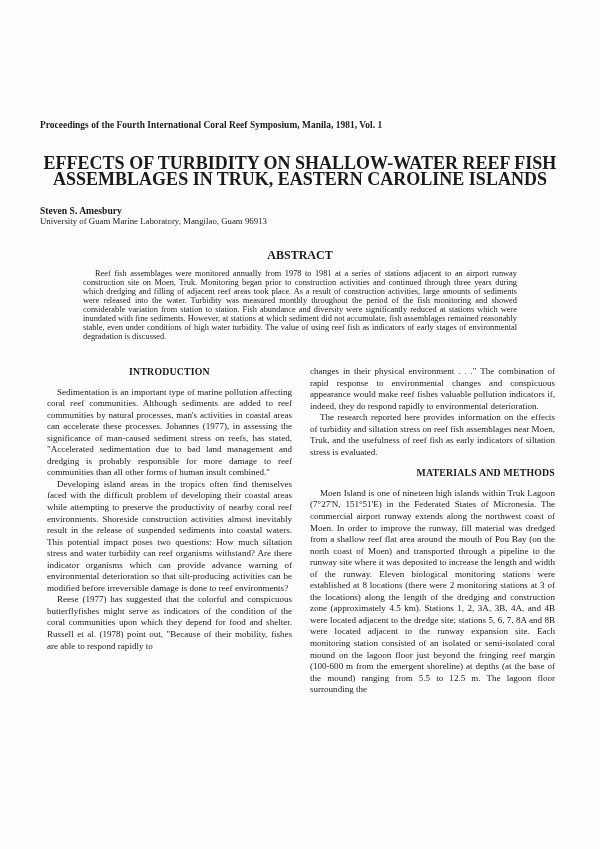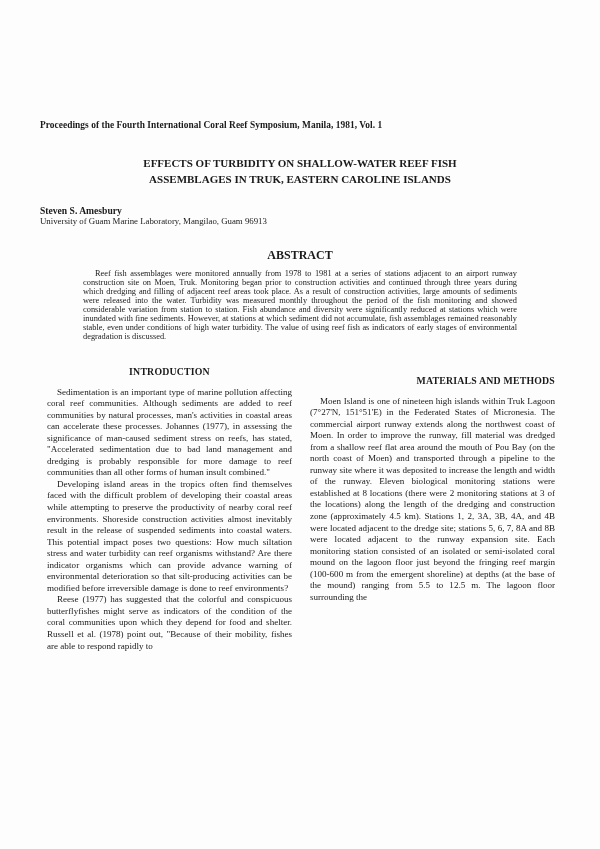--- a/index.html
+++ b/index.html
@@ -7,21 +7,21 @@
     width:600px; height:849px; background:#fdfdfd; position:relative; overflow:hidden;
     font-family:"DejaVu Serif","Liberation Serif",serif; color:#1a1a1a;
   }
   .header {
     position:absolute; left:40px; top:120px; width:520px;
     font-size:9.4px; font-weight:bold; letter-spacing:0.05px; white-space:nowrap;
     font-family:"Liberation Serif",serif;
   }
   .title {
     position:absolute; left:40px; top:155px; width:520px; text-align:center;
-    font-size:11px; font-weight:bold; line-height:16px;
+    font-size:18px; font-weight:bold; line-height:16px;
     font-family:"Liberation Serif",serif;
   }
   .author {
     position:absolute; left:40px; top:205px; width:520px; text-align:left;
     font-size:9.6px; font-weight:bold; font-family:"Liberation Serif",serif;
   }
   .affil {
     position:absolute; left:40px; top:216px; width:520px; 
     font-size:8.8px; font-family:"Liberation Serif",serif;
   }
@@ -65,15 +65,17 @@
 <div class="abs-body">Reef fish assemblages were monitored annually from 1978 to 1981 at a series of stations adjacent to an airport runway construction site on Moen, Truk. Monitoring began prior to construction activities and continued through three years during which dredging and filling of adjacent reef areas took place. As a result of construction activities, large amounts of sediments were released into the water. Turbidity was measured monthly throughout the period of the fish monitoring and showed considerable variation from station to station. Fish abundance and diversity were significantly reduced at stations which were inundated with fine sediments. However, at stations at which sediment did not accumulate, fish assemblages remained reasonably stable, even under conditions of high water turbidity. The value of using reef fish as indicators of early stages of environmental degradation is discussed.</div>
 
 <div class="col left">
   <h2>INTRODUCTION</h2>
   <p>Sedimentation is an important type of marine pollution affecting coral reef communities. Although sediments are added to reef communities by natural processes, man's activities in coastal areas can accelerate these processes. Johannes (1977), in assessing the significance of man-caused sediment stress on reefs, has stated, "Accelerated sedimentation due to bad land management and dredging is probably responsible for more damage to reef communities than all other forms of human insult combined."</p>
   <p>Developing island areas in the tropics often find themselves faced with the difficult problem of developing their coastal areas while attempting to preserve the productivity of nearby coral reef environments. Shoreside construction activities almost inevitably result in the release of suspended sediments into coastal waters. This potential impact poses two questions: How much siltation stress and water turbidity can reef organisms withstand? Are there indicator organisms which can provide advance warning of environmental deterioration so that silt-producing activities can be modified before irreversible damage is done to reef environments?</p>
   <p>Reese (1977) has suggested that the colorful and conspicuous butterflyfishes might serve as indicators of the condition of the coral communities upon which they depend for food and shelter. Russell et al. (1978) point out, "Because of their mobility, fishes are able to respond rapidly to</p>
 </div>
 
 <div class="col right">
+  <p class="cont">changes in their physical environment . . ." The combination of rapid response to environmental changes and conspicuous appearance would make reef fishes valuable pollution indicators if, indeed, they do respond rapidly to environmental deterioration.</p>
+  <p>The research reported here provides information on the effects of turbidity and siltation stress on reef fish assemblages near Moen, Truk, and the usefulness of reef fish as early indicators of siltation stress is evaluated.</p>
   <h2 class="mid">MATERIALS AND METHODS</h2>
   <p>Moen Island is one of nineteen high islands within Truk Lagoon (7°27'N, 151°51'E) in the Federated States of Micronesia. The commercial airport runway extends along the northwest coast of Moen. In order to improve the runway, fill material was dredged from a shallow reef flat area around the mouth of Pou Bay (on the north coast of Moen) and transported through a pipeline to the runway site where it was deposited to increase the length and width of the runway. Eleven biological monitoring stations were established at 8 locations (there were 2 monitoring stations at 3 of the locations) along the length of the dredging and construction zone (approximately 4.5 km). Stations 1, 2, 3A, 3B, 4A, and 4B were located adjacent to the dredge site; stations 5, 6, 7, 8A and 8B were located adjacent to the runway expansion site. Each monitoring station consisted of an isolated or semi-isolated coral mound on the lagoon floor just beyond the fringing reef margin (100-600 m from the emergent shoreline) at depths (at the base of the mound) ranging from 5.5 to 12.5 m. The lagoon floor surrounding the</p>
 </div>
 
 </body></html>

